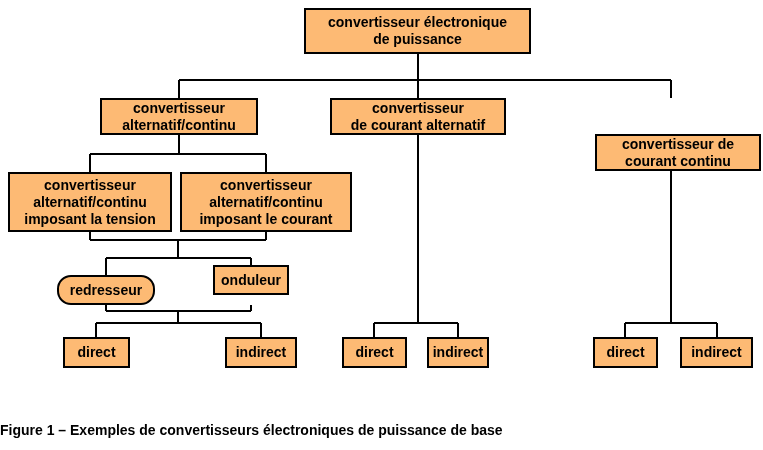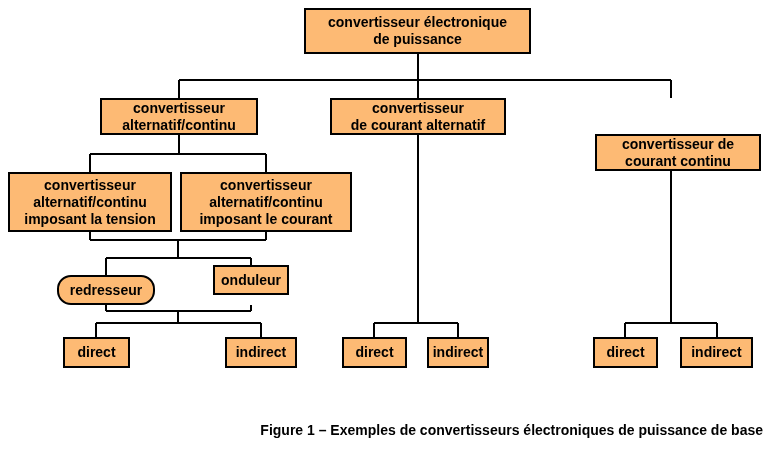--- a/index.html
+++ b/index.html
@@ -38,21 +38,21 @@
     font-size: 14px;
     line-height: 17px;
     white-space: pre-line;
     display: block;
   }
   .caption {
     position: absolute;
     left: 0;
     top: 421px;
     width: 763px;
-    text-align: right;
+    text-align: left;
     font-weight: bold;
     font-size: 14px;
     line-height: 18px;
     color: #000000;
   }
 </style>
 </head>
 <body>
 
 <div class="canvas">

